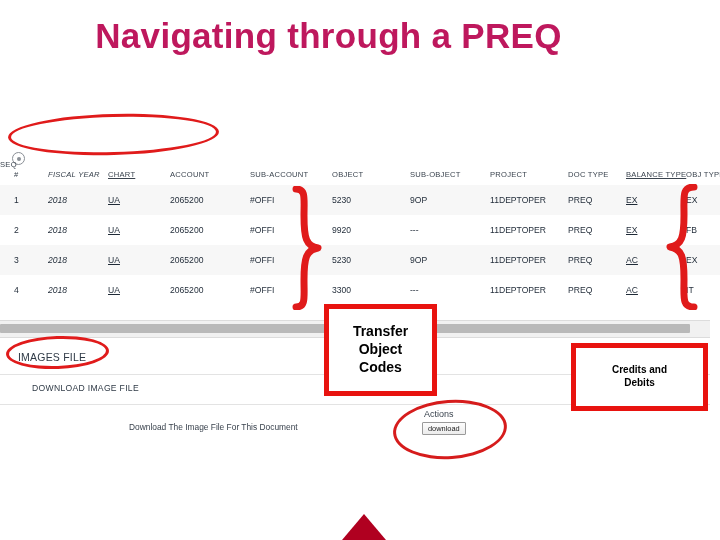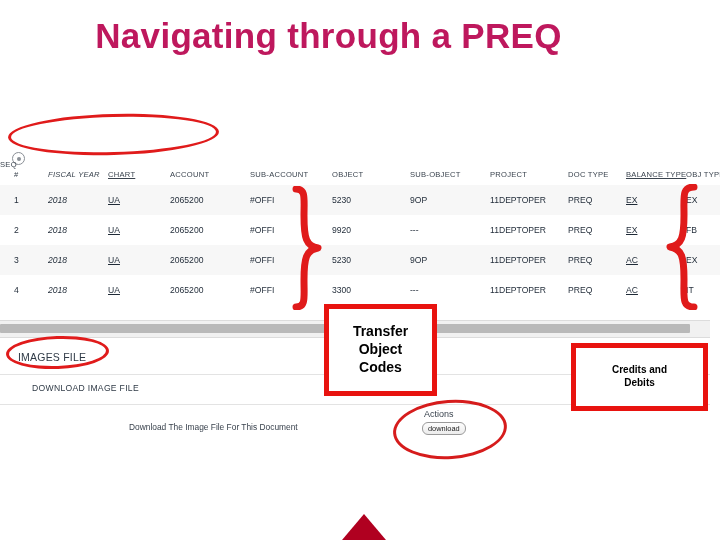--- a/index.html
+++ b/index.html
@@ -213,21 +213,21 @@
   }
   .download-btn {
     position: absolute;
     left: 422px;
     top: 310px;
     padding: 1px 5px;
     font-size: 7.4px;
     color: #222;
     background: linear-gradient(#fdfdfd, #ececec);
     border: 1px solid #9a9a9a;
-    border-radius: 6px;
+    border-radius: 1px;
     font-family: "Liberation Sans", sans-serif;
   }
 
   
   .ann { position: absolute; pointer-events: none; }
 
   .ellipse-glpe {
     left: 8px; top: 114px;
     width: 205px; height: 35px;
     border: 3.5px solid #e01b1b;

